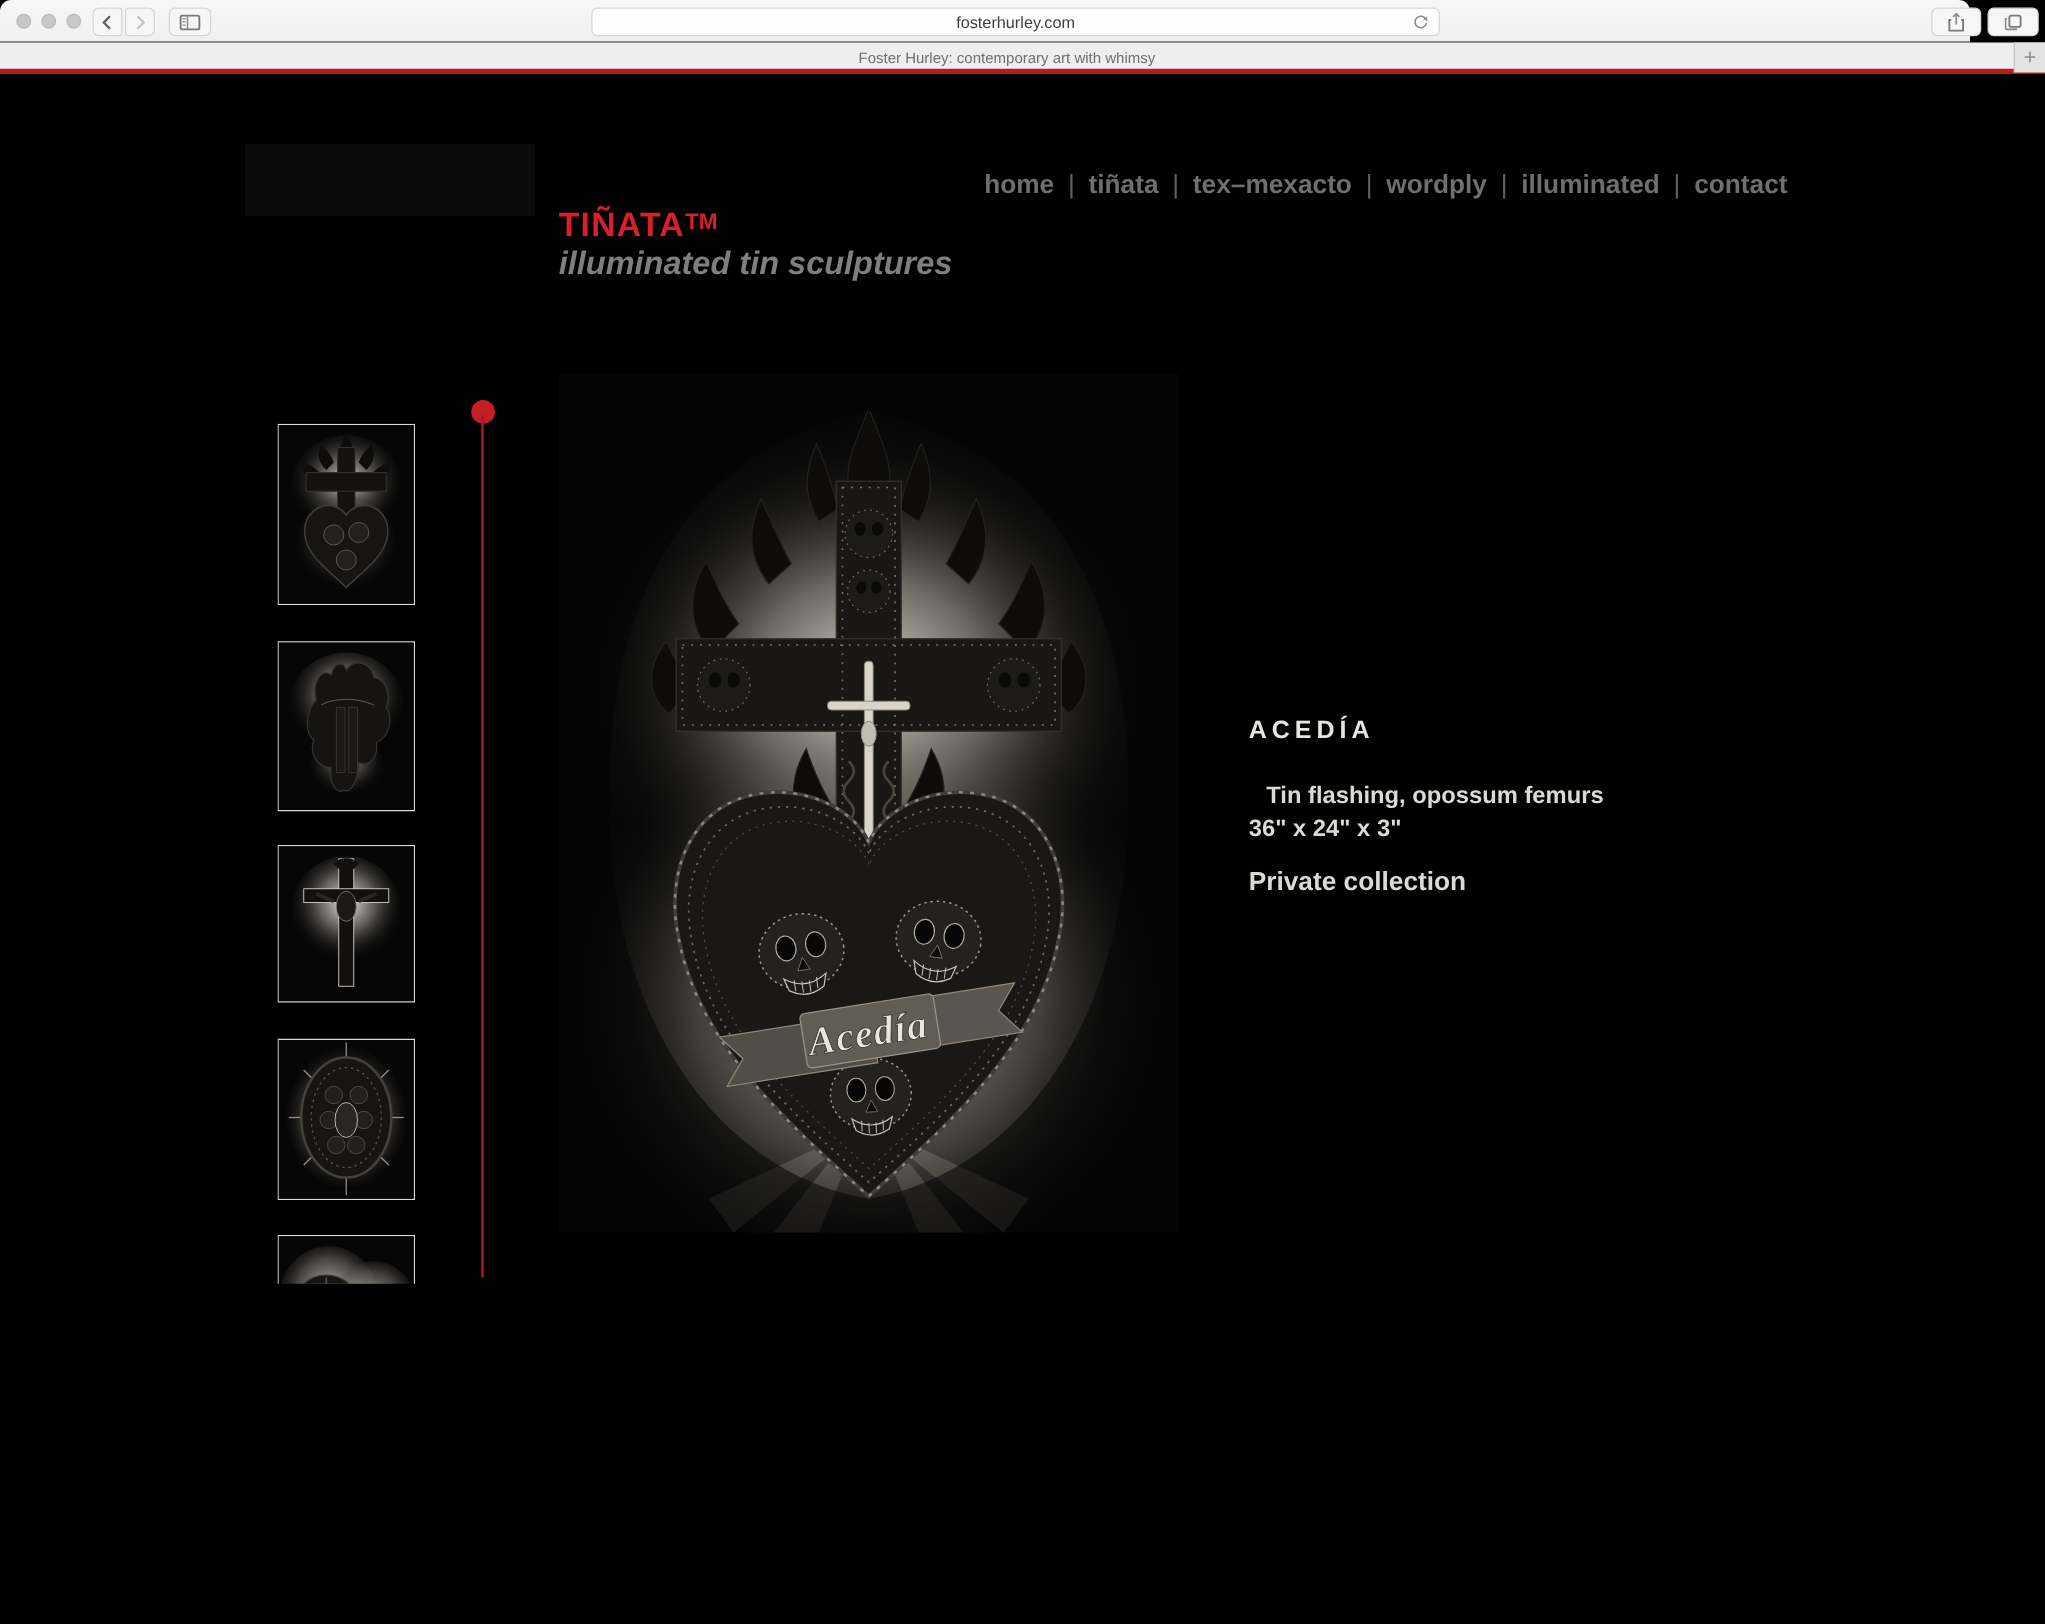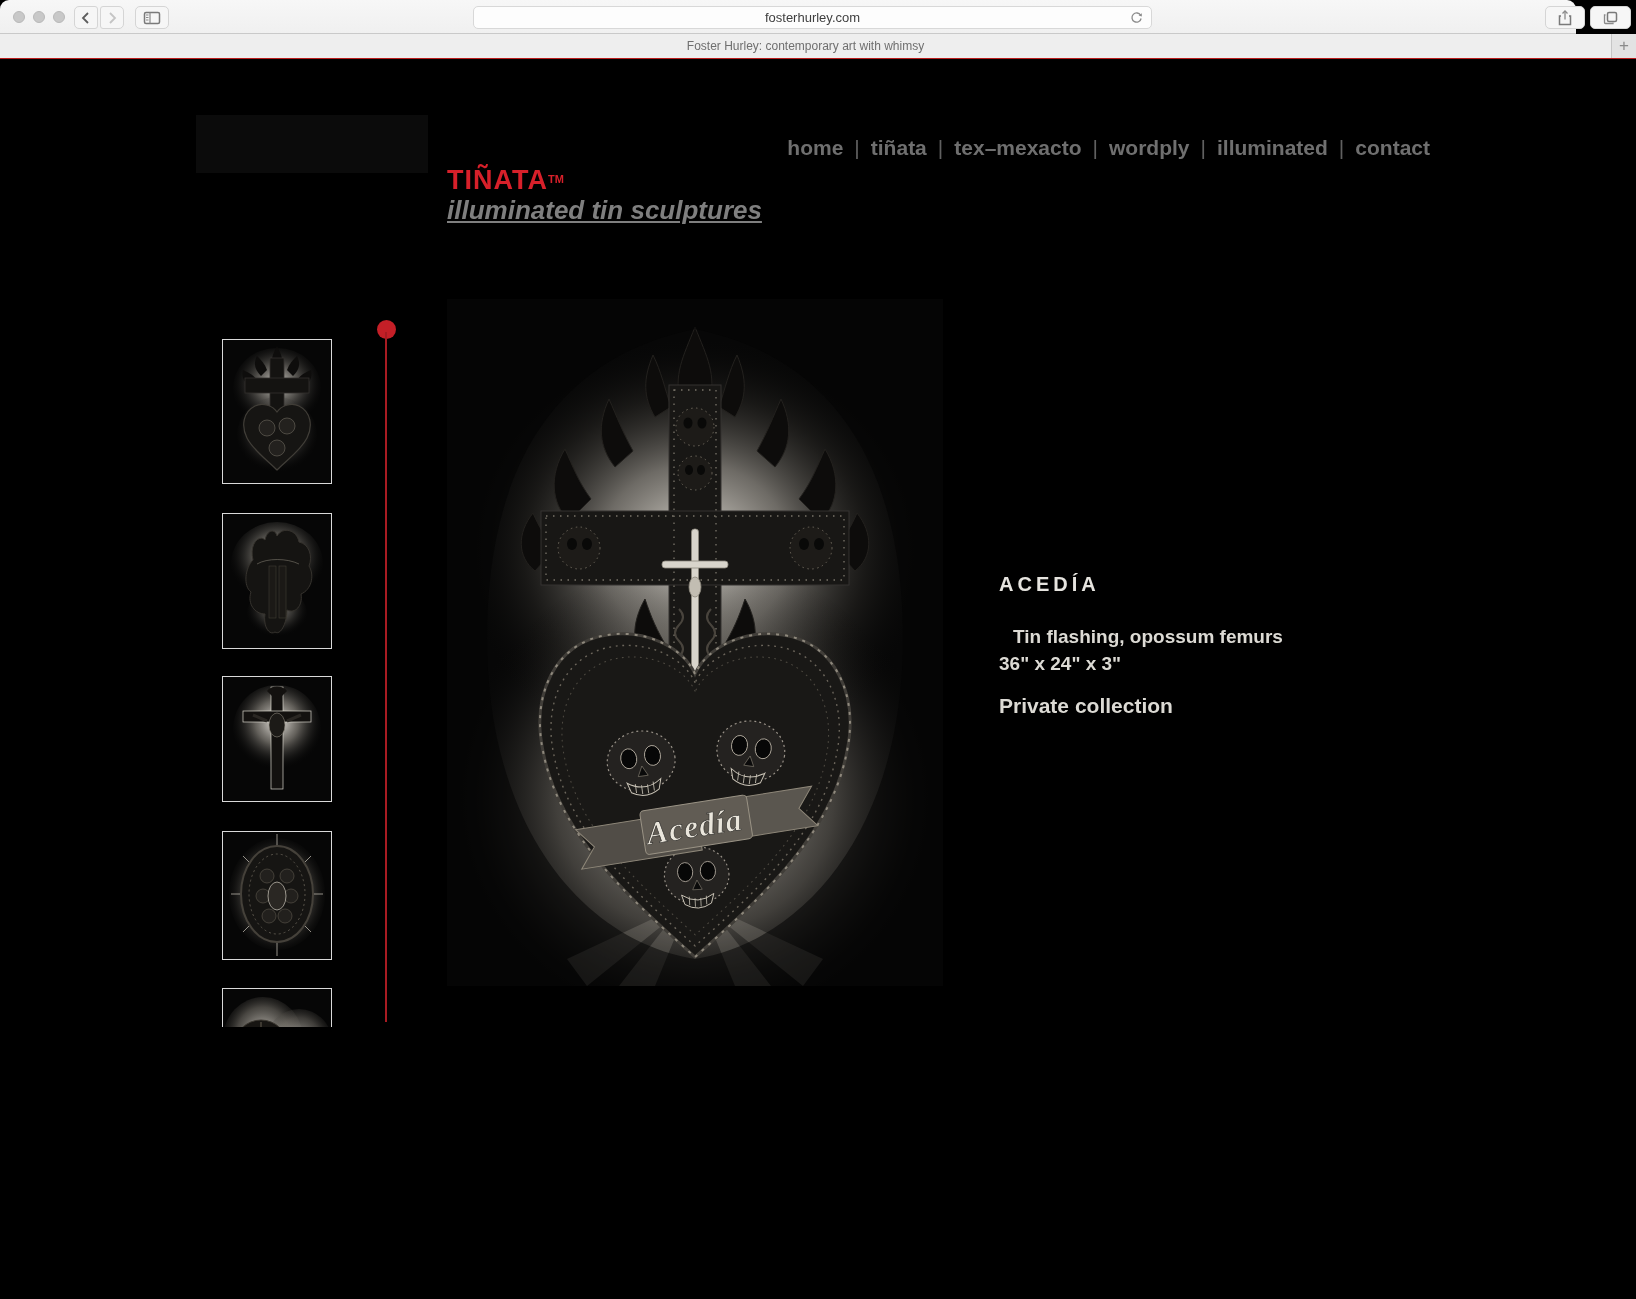--- a/index.html
+++ b/index.html
@@ -30,21 +30,21 @@
     position:absolute;left:473px;top:6px;width:679px;height:23px;box-sizing:border-box;
     background:#fdfdfd;border:1px solid #d8d8d8;border-radius:5px;
     display:flex;align-items:center;justify-content:center;
     font-size:13px;color:#3f3f3f;
   }
   .refresh{position:absolute;right:7px;top:4px;}
   .btn-share{left:1545px;width:40px;}
   .btn-tabs{left:1590px;width:41px;}
   .tabbar{
     position:absolute;left:0;top:34px;width:1636px;height:25px;
-    background:#eeeeee;border-bottom:1px solid #b91c1c;box-sizing:border-box;
+    background:#eeeeee;border-bottom:4px solid #b91c1c;box-sizing:border-box;
   }
   .tab{
     position:absolute;left:0;top:0;width:1611px;height:24px;
     display:flex;align-items:center;justify-content:center;
     font-size:12px;color:#6f6f6f;
   }
   .newtab{
     position:absolute;right:0;top:0;width:25px;height:24px;
     background:#e3e3e3;border-left:1px solid #c6c6c6;box-sizing:border-box;
     display:flex;align-items:center;justify-content:center;
@@ -54,24 +54,24 @@
   .page{position:absolute;left:0;top:59px;width:1636px;height:1240px;background:#000;overflow:hidden;}
   .logo-plate{position:absolute;left:196px;top:56px;width:232px;height:58px;background:#0b0b0b;}
   .logo{
     position:absolute;left:197px;top:61px;
     font-size:46px;font-weight:400;color:#bf2030;letter-spacing:1px;
   }
   .brand-title{
     position:absolute;left:447px;top:106px;
     font-size:27px;font-weight:bold;color:#d7202a;letter-spacing:1px;
   }
-  .brand-title sup{font-size:11px;vertical-align:6px;letter-spacing:0;}
+  .brand-title sup{font-size:18px;vertical-align:6px;letter-spacing:0;}
   .brand-sub{
     position:absolute;left:447px;top:136px;
-    font-size:26px;font-weight:bold;font-style:italic;color:#7f7f7f;text-decoration:underline;
+    font-size:26px;font-weight:bold;font-style:italic;color:#7f7f7f;
   }
   .nav{
     position:absolute;top:77px;left:0;width:1430px;
     display:flex;justify-content:flex-end;align-items:flex-start;gap:11px;
     font-size:21px;font-weight:bold;color:#6f6f6f;
   }
   .nav .navitem{cursor:pointer;}
   .nav .sep{font-weight:normal;color:#606060;}
   
   .thumbs{position:absolute;left:222px;top:280px;width:112px;height:688px;overflow:hidden;}

